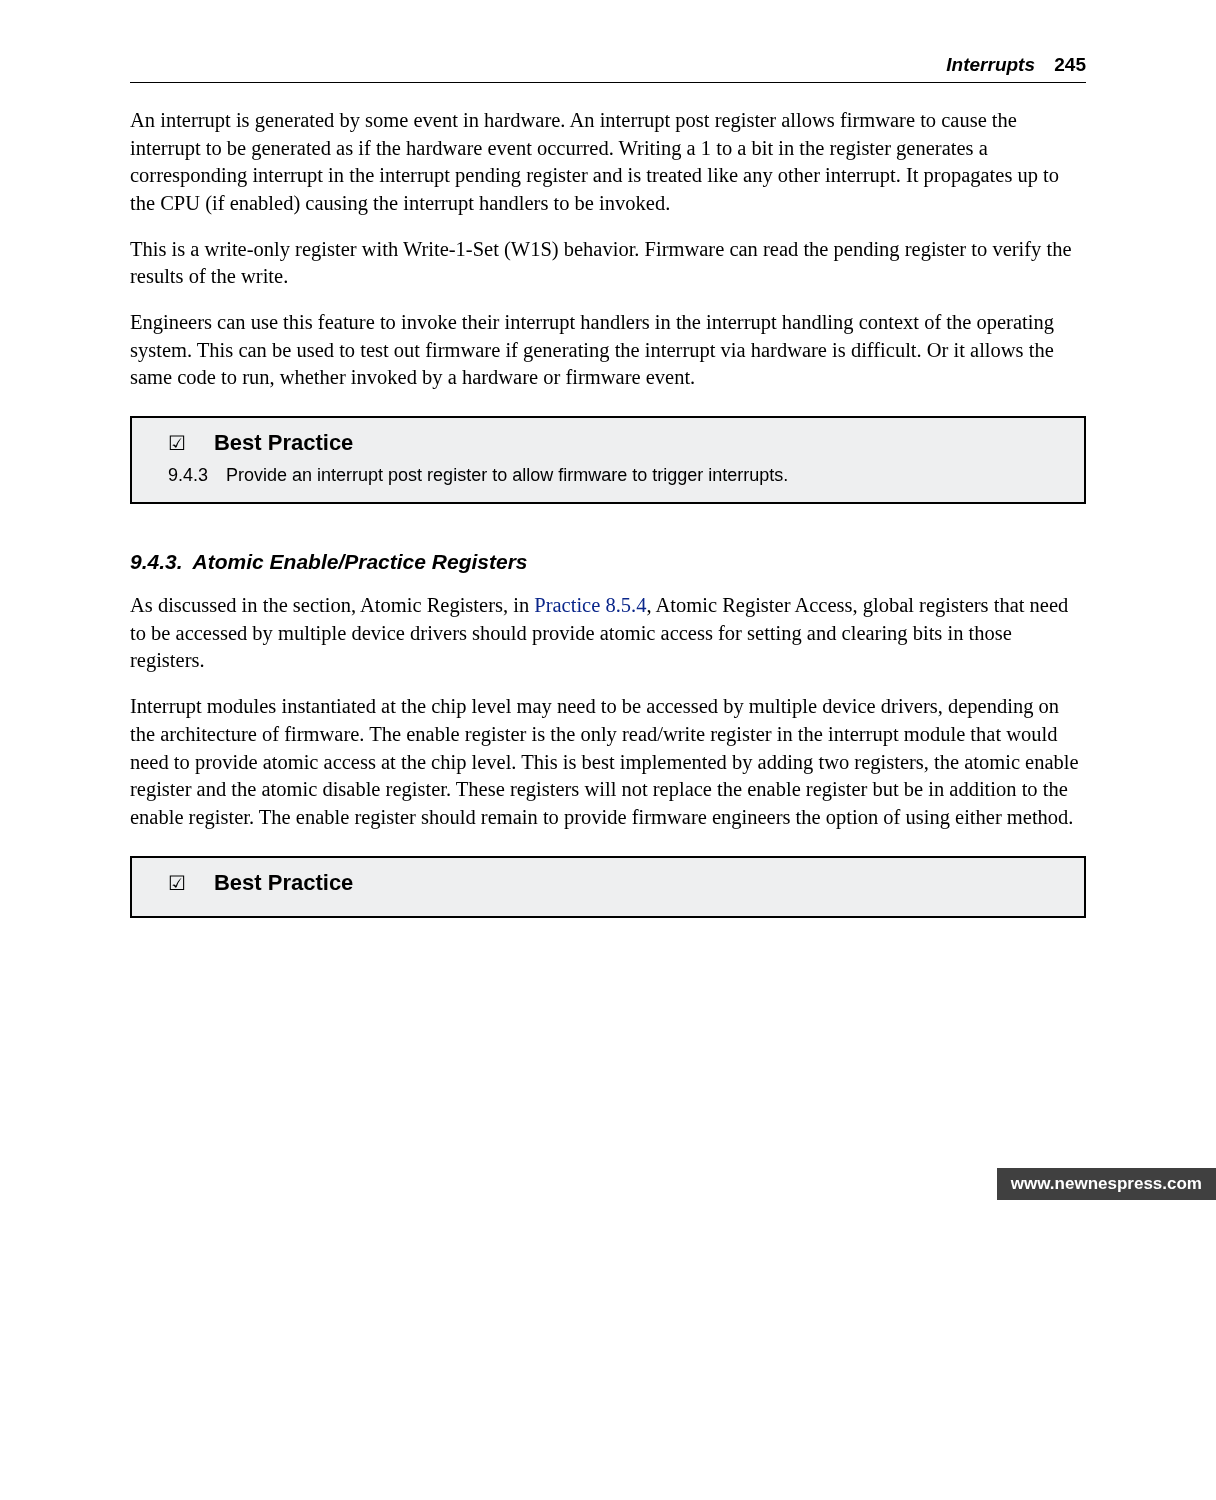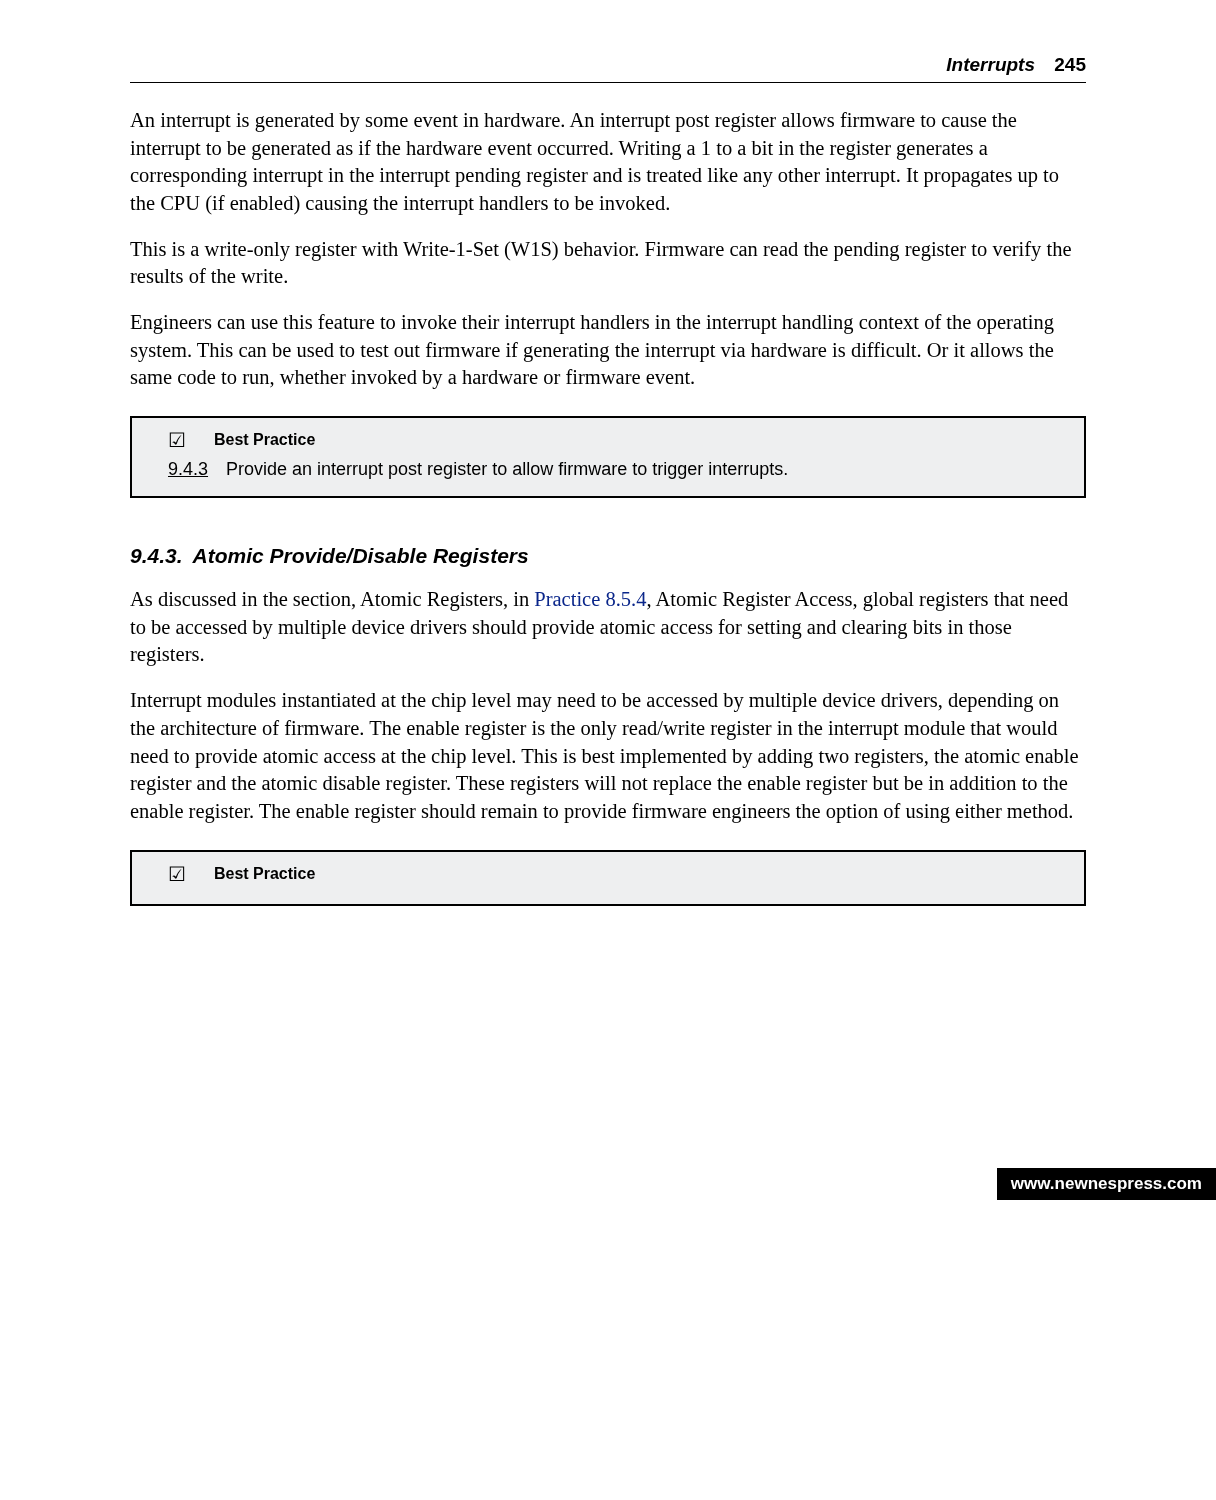--- a/index.html
+++ b/index.html
@@ -67,40 +67,39 @@
     gap: 28px;
     margin-bottom: 6px;
     padding-left: 14px;
   }
   .bp-check {
     font-size: 20px;
     line-height: 1;
   }
   .bp-title {
     font-weight: bold;
-    font-size: 16px;
+    font-size: 22px;
   }
   .bp-entry {
     display: flex;
     font-size: 18px;
     line-height: 1.45;
     padding-left: 14px;
   }
   .bp-entry .bp-num {
     min-width: 58px;
-    text-decoration: underline;
   }
   .bp-entry .bp-text {
     flex: 1;
   }
   .footer-bar {
     position: absolute;
     right: 0;
     bottom: 300px;
-    background: #000000;
+    background: #404040;
     color: #fff;
     font-family: Verdana, Arial, sans-serif;
     font-weight: bold;
     font-size: 17px;
     padding: 6px 14px;
   }
 </style>
 </head>
 <body>
 
@@ -121,21 +120,21 @@
       <span class="bp-check">☑</span>
       <span class="bp-title">Best Practice</span>
     </div>
     <div class="bp-entry">
       <span class="bp-num">9.4.3</span>
       <span class="bp-text">Provide an interrupt post register to allow firmware to trigger interrupts.</span>
     </div>
   </div>
 
   <h3 class="sec-heading">
-    <span class="sec-num">9.4.3.</span><span>Atomic Provide/Disable Registers</span>
+    <span class="sec-num">9.4.3.</span><span>Atomic Enable/Practice Registers</span>
   </h3>
 
   <p class="body">
     <span>As discussed in the section, Atomic Registers, in </span><a href="#" class="xref">Practice 8.5.4</a><span>, Atomic Register Access, global registers that need to be accessed by multiple device drivers should provide atomic access for setting and clearing bits in those registers.</span>
   </p>
 
   <p class="body">Interrupt modules instantiated at the chip level may need to be accessed by multiple device drivers, depending on the architecture of firmware. The enable register is the only read/write register in the interrupt module that would need to provide atomic access at the chip level. This is best implemented by adding two registers, the atomic enable register and the atomic disable register. These registers will not replace the enable register but be in addition to the enable register. The enable register should remain to provide firmware engineers the option of using either method.</p>
 
   <div class="bp-box">
     <div class="bp-title-row">

